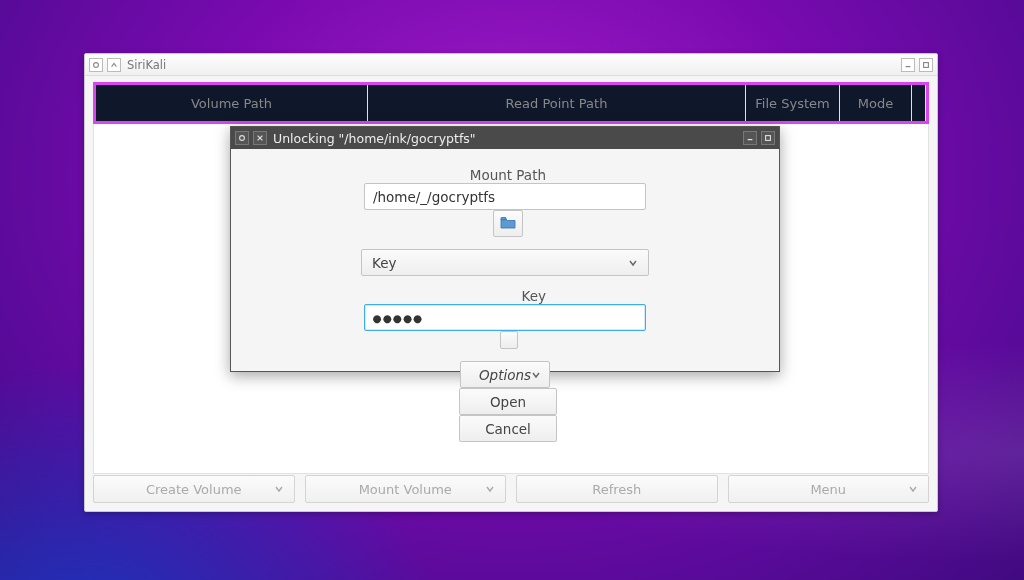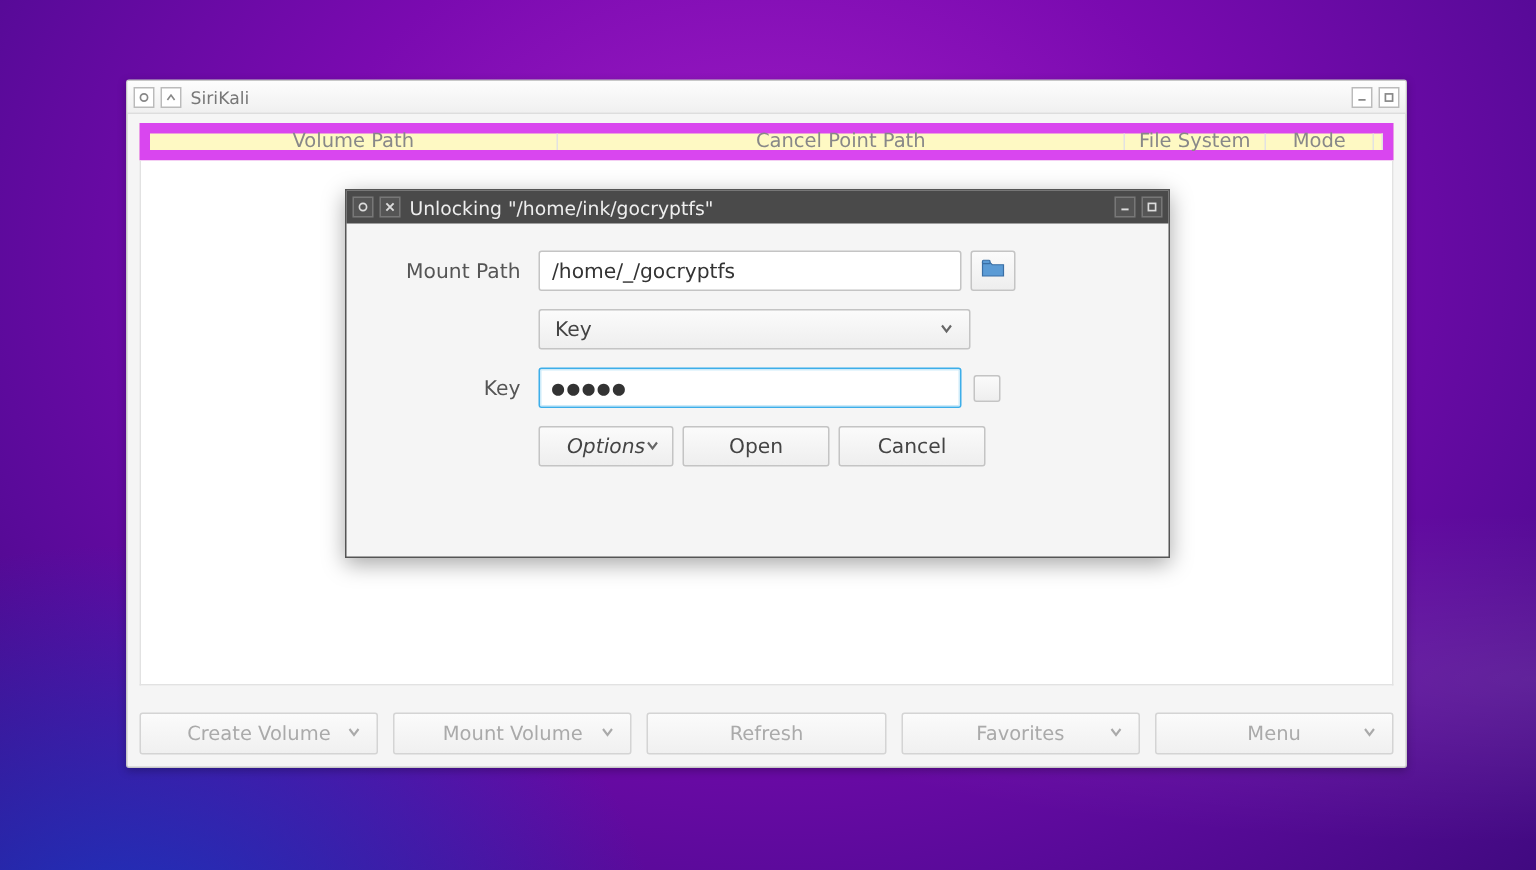--- a/index.html
+++ b/index.html
@@ -28,21 +28,21 @@
     height:22px; background:linear-gradient(#fdfdfd,#f0f0f0);
     border-bottom:1px solid #ddd; display:flex; align-items:center;
     font-size:11.5px; color:#777;
   }
   .tb-btn { width:14px; height:14px; margin-left:4px; border:1px solid #bbb; background:#fff; display:inline-flex; align-items:center; justify-content:center; font-size:9px; cursor:pointer; }
   .tb-btn svg { width:8px; height:8px; }
   .main-titlebar .title { margin-left:6px; }
   .tb-right { margin-left:auto; display:flex; margin-right:4px; }
 
   .table-header {
-    display:flex; height:25px; background:#fef9c3; border:7px solid #d946ef; margin:6px 8px 0 8px;
+    display:flex; height:42px; background:#0f172a; border:3px solid #d946ef; margin:6px 8px 0 8px;
     font-size:13px; color:#888;
   }
   .table-header > div { border-right:1px solid #e2e2e2; display:flex; align-items:center; justify-content:center; }
   .col-vp { width:272px; }
   .col-mp { width:378px; }
   .col-fs { width:94px; }
   .col-mode { width:72px; }
   .col-pad { flex:1; border-right:none; }
 
   .table-body { margin:0 8px; background:#fff; border:1px solid #e2e2e2; border-top:none; height:350px; }
@@ -62,21 +62,21 @@
   }
   .dlg-titlebar {
     height:22px; background:#4a4a4a; color:#eee; display:flex; align-items:center; font-size:12.5px;
   }
   .dlg-tb-btn { width:14px; height:14px; margin-left:4px; border:1px solid #777; background:#555; color:#ddd; display:inline-flex; align-items:center; justify-content:center; font-size:10px; cursor:pointer;}
   .dlg-tb-btn svg { width:8px; height:8px; stroke:#ddd; }
   .dlg-titlebar .title { margin-left:6px; }
   .dlg-tb-right { margin-left:auto; display:flex; margin-right:4px; }
 
   .dlg-body { padding:18px 22px 18px 22px; font-size:13.5px; color:#444; }
-  .row { display:flex; align-items:center; margin-bottom:12px; }
+  .row { display:flex; align-items:center; margin-bottom:12px;flex-direction:column; }
   .lbl { width:106px; text-align:right; padding-right:12px; color:#555; }
   .txt {
     height:27px; border:1px solid #c4c4c4; border-radius:2px; background:#fff;
     padding:0 8px; font-size:13.5px; color:#333; outline:none;
   }
   .txt.focus { border:1px solid #3daee9; box-shadow:0 0 0 1px rgba(61,174,233,.25) inset; }
   .mount-input { width:282px; }
   .folder-btn {
     width:30px; height:27px; margin-left:6px; border:1px solid #c4c4c4; border-radius:2px;
     background:linear-gradient(#fbfbfb,#eee); display:flex; align-items:center; justify-content:center; cursor:pointer;
@@ -130,21 +130,21 @@
         <span class="tb-btn">
           <svg viewBox="0 0 10 10">
               <rect x="2" y="2" width="6" height="6" fill="none" stroke="#888" stroke-width="1.4"></rect>
             </svg>
         </span>
       </div>
     </div>
 
     <div class="table-header">
       <div class="col-vp">Volume Path</div>
-      <div class="col-mp">Cancel Point Path</div>
+      <div class="col-mp">Read Point Path</div>
       <div class="col-fs">File System</div>
       <div class="col-mode">Mode</div>
       <div class="col-pad"></div>
     </div>
     <div class="table-body"></div>
 
     <div class="bottom-bar">
       <div class="bb-btn">
         <span>Create Volume</span>
         <span class="chev"><svg class="chev-svg" viewBox="0 0 10 10">
@@ -152,26 +152,20 @@
             </svg></span>
       </div>
       <div class="bb-btn">
         <span>Mount Volume</span>
         <span class="chev"><svg class="chev-svg" viewBox="0 0 10 10">
               <path d="M2 3 L5 7 L8 3" fill="none" stroke="#aaa" stroke-width="1.4"></path>
             </svg></span>
       </div>
       <div class="bb-btn">
         <span>Refresh</span>
-      </div>
-      <div class="bb-btn">
-        <span>Favorites</span>
-        <span class="chev"><svg class="chev-svg" viewBox="0 0 10 10">
-              <path d="M2 3 L5 7 L8 3" fill="none" stroke="#aaa" stroke-width="1.4"></path>
-            </svg></span>
       </div>
       <div class="bb-btn">
         <span>Menu</span>
         <span class="chev"><svg class="chev-svg" viewBox="0 0 10 10">
               <path d="M2 3 L5 7 L8 3" fill="none" stroke="#aaa" stroke-width="1.4"></path>
             </svg></span>
       </div>
     </div>
 
     <div class="dialog">

